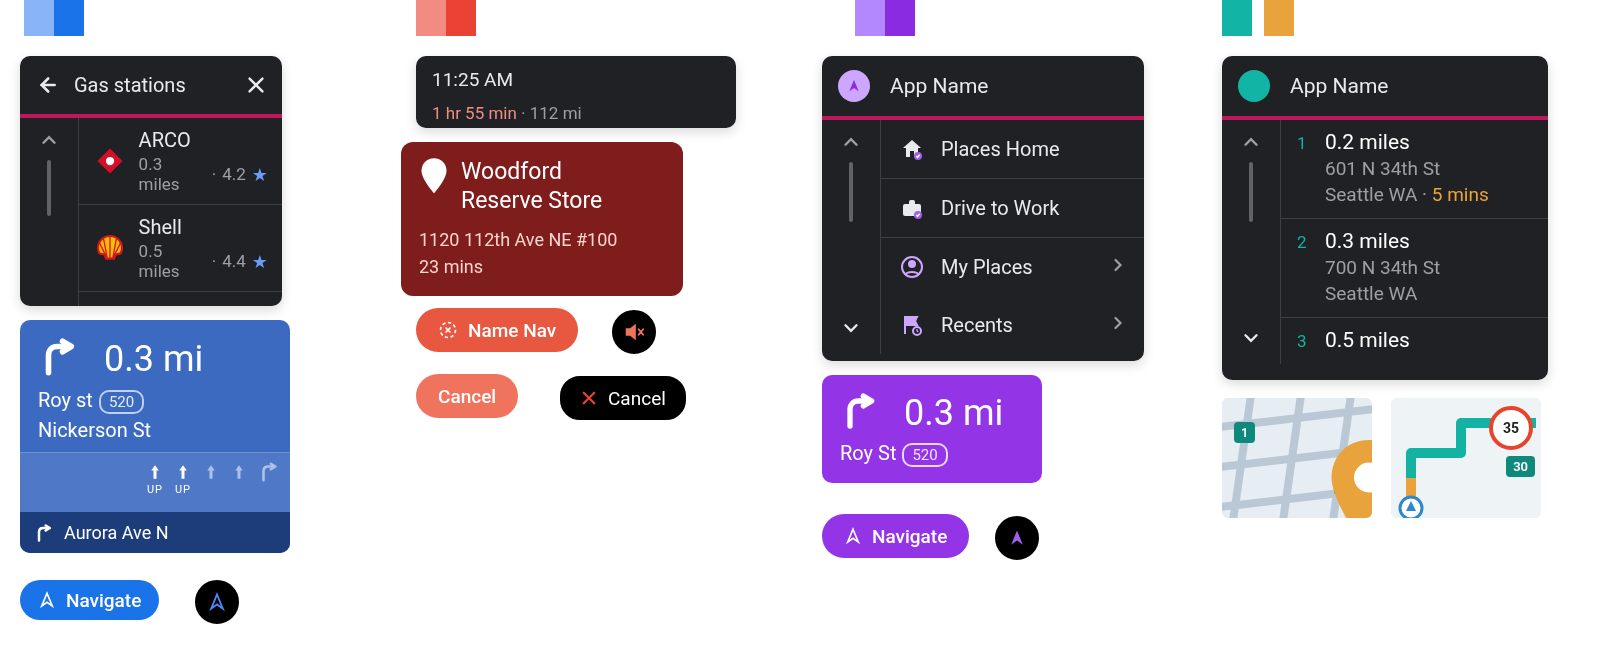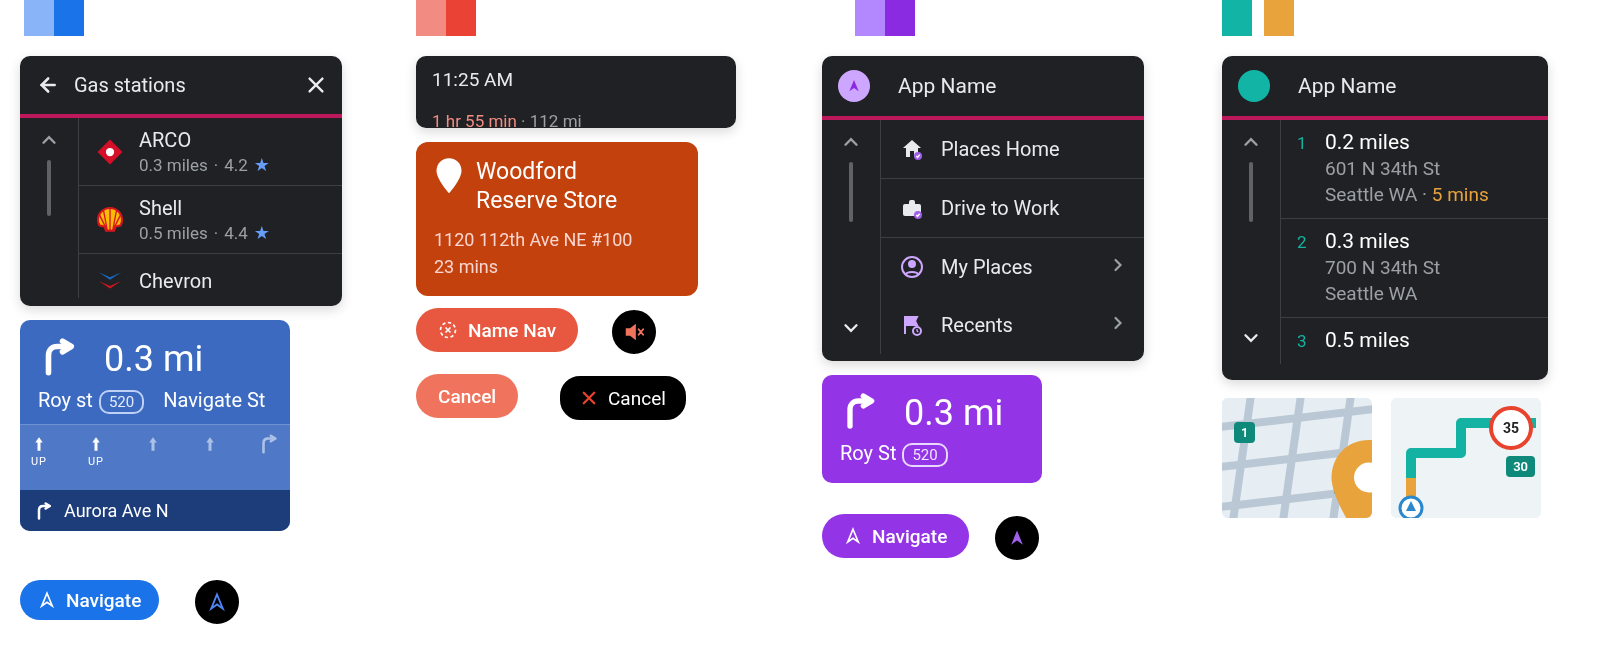--- a/index.html
+++ b/index.html
@@ -23,48 +23,48 @@
   .row:last-child{border-bottom:none}
   .row .icon{width:34px;height:34px;display:flex;align-items:center;justify-content:center}
   .row .txt{display:flex;flex-direction:column;gap:2px}
   .row .t1{font-size:20px;color:#e8eaed}
   .row .t2{font-size:17px;color:#9aa0a6;display:flex;align-items:center;gap:6px}
   .star{color:#669df6;font-size:18px}
   
   .tbt{position:absolute;border-radius:10px;color:#fff;overflow:hidden}
   .tbt-top{display:flex;align-items:center;gap:24px;padding:16px 18px 6px}
   .tbt-dist{font-size:36px;font-weight:400;color:#fff}
-  .tbt-sub{padding:0 18px 10px;display:flex;flex-direction:row;gap:19px;font-size:20px}
+  .tbt-sub{padding:0 18px 10px;display:flex;flex-direction:column;gap:4px;font-size:20px}
   .badge{display:inline-flex;align-items:center;justify-content:center;border:2px solid #bfd0f6;border-radius:10px;padding:1px 8px;font-size:15px;color:#e3ecfb;margin-left:6px}
-  .lanes{display:flex;gap:10px;padding:8px 10px 22px;border-top:1px solid rgba(255,255,255,.18);background:#4f79c7;justify-content:space-between}
+  .lanes{display:flex;gap:10px;padding:8px 10px 16px;border-top:1px solid rgba(255,255,255,.18);background:#4f79c7;justify-content:flex-end}
   .lane{display:flex;flex-direction:column;align-items:center;font-size:11px;letter-spacing:1px;color:#c8d8f5}
   .lane svg{opacity:.75}
   .lane.on svg{opacity:1}
   .lane.on{color:#fff}
   .nextstep{display:flex;align-items:center;gap:10px;background:#1c3d7a;padding:10px 14px;font-size:18px}
   
   .pill{position:absolute;display:inline-flex;align-items:center;gap:10px;height:44px;padding:0 22px;border-radius:22px;font-size:19px;font-weight:500;color:#fff}
   .circ{position:absolute;width:44px;height:44px;border-radius:50%;border:2px solid #fff;display:flex;align-items:center;justify-content:center;background:#000}
   
-  .status-line{display:flex;flex-direction:column;padding:12px 16px;gap:20px}
+  .status-line{display:flex;flex-direction:column;padding:12px 16px;gap:12px}
   .status-time{font-size:19px;color:#e8eaed}
   .status-sub{font-size:17px;color:#9aa0a6}
   .status-sub .eta{color:#f28b82}
   .dest-card{position:absolute;border-radius:12px;padding:16px 18px 16px;color:#fff}
   .dest-top{display:flex;gap:12px}
   .dest-name{font-size:23px;line-height:1.25}
   .dest-addr{font-size:18px;color:#fbd5cf;margin-top:10px;line-height:1.5}
   .btn-outline{position:absolute;display:inline-flex;align-items:center;gap:10px;height:44px;padding:0 20px;border-radius:22px;border:2px solid #fff;background:#000;font-size:19px;color:#fff}
   
   .nav-row{display:flex;align-items:center;gap:14px;padding:14px 16px;border-bottom:1px solid #3c4043;position:relative}
   .nav-row:last-child{border-bottom:none}
   .nav-row .icon{width:30px;height:30px;display:flex;align-items:center;justify-content:center}
   .nav-row .lbl{font-size:20px;color:#e8eaed}
   .nav-row .arr{margin-left:auto;color:#9aa0a6}
-  .app-hdr{display:flex;align-items:center;gap:28px;padding:14px 16px}
+  .app-hdr{display:flex;align-items:center;gap:20px;padding:14px 16px}
   .app-hdr .dot{width:32px;height:32px;border-radius:50%;display:flex;align-items:center;justify-content:center}
   .app-hdr .name{font-size:21px;color:#e8eaed}
   
   .teal-row{display:flex;gap:14px;padding:10px 16px 12px;border-bottom:1px solid #3c4043}
   .teal-row .num{font-size:17px;color:#12b3a0;width:14px;padding-top:3px}
   .teal-row .body{display:flex;flex-direction:column;gap:3px}
   .teal-row .t1{font-size:21px;color:#fff}
   .teal-row .t2{font-size:19px;color:#9aa0a6}
   .teal-row .eta{color:#e8a33d}
   
@@ -88,21 +88,21 @@
 </div>
 <div class="swatch-pair" style="left:855px;top:0">
   <div class="swatch" style="background:#b388ff"></div>
       <div class="swatch" style="background:#8a2be2"></div>
 </div>
 <div class="swatch-pair" style="left:1222px;top:0;gap:12px">
   <div class="swatch" style="background:#12b5a5"></div>
       <div class="swatch" style="background:#e8a33d"></div>
 </div>
 
-<div class="card" style="left:20px;top:56px;width:322px;height:250px">
+<div class="card" style="left:20px;top:56px;width:262px;height:250px">
   <div class="card-header">
     <span class="hdr-back">
       <svg width="26" height="26" viewBox="0 0 24 24" fill="none" stroke="#e8eaed" stroke-width="2.4" stroke-linecap="round">
             <path d="M14 6l-6 6 6 6"></path>
             <path d="M8 12h12"></path>
           </svg>
     </span>
     <span class="card-title">Gas stations</span>
     <span class="hdr-close">
       <svg width="22" height="22" viewBox="0 0 24 24" fill="none" stroke="#e8eaed" stroke-width="2.6" stroke-linecap="round">
@@ -174,21 +174,21 @@
     <span>
       <svg width="42" height="42" viewBox="0 0 24 24" fill="none" stroke="#fff" stroke-width="3.2" stroke-linecap="round" stroke-linejoin="round">
             <path d="M6 21V11c0-3 2-5 5-5h6"></path>
             <path d="M14 3l5 3-5 3"></path>
           </svg>
     </span>
     <span class="tbt-dist">0.3 mi</span>
   </div>
   <div class="tbt-sub">
     <div><span>Roy st</span><span class="badge">520</span></div>
-    <div>Navigate St</div>
+    <div>Nickerson St</div>
   </div>
   <div class="lanes">
     <div class="lane on">
           <svg width="18" height="22" viewBox="0 0 24 24" fill="#fff">
             <path d="M12 3l5 7h-3v11h-4V10H7z"></path>
           </svg>
           <span>UP</span>
         </div>
     <div class="lane on">
           <svg width="18" height="22" viewBox="0 0 24 24" fill="#fff">
@@ -234,21 +234,21 @@
       </svg>
 </div>
 
 <div class="card" style="left:416px;top:56px;width:320px;height:72px">
   <div class="status-line">
     <span class="status-time">11:25 AM</span>
     <span class="status-sub"><span class="eta">1 hr 55 min</span> <span>·</span> <span>112 mi</span></span>
   </div>
 </div>
 
-<div class="dest-card" style="left:416px;top:142px;width:246px;background:#c2410c">
+<div class="dest-card" style="left:401px;top:142px;width:246px;background:#7f1d1d">
   <div class="dest-top">
     <span>
       <svg width="30" height="38" viewBox="0 0 24 30">
             <path fill="#fff" d="M12 0C6 0 2 4.5 2 10c0 7 10 18 10 18s10-11 10-18C22 4.5 18 0 12 0z"></path>
           </svg>
     </span>
     <div class="dest-name">
       <div>Woodford</div>
           <div>Reserve Store</div>
     </div>

